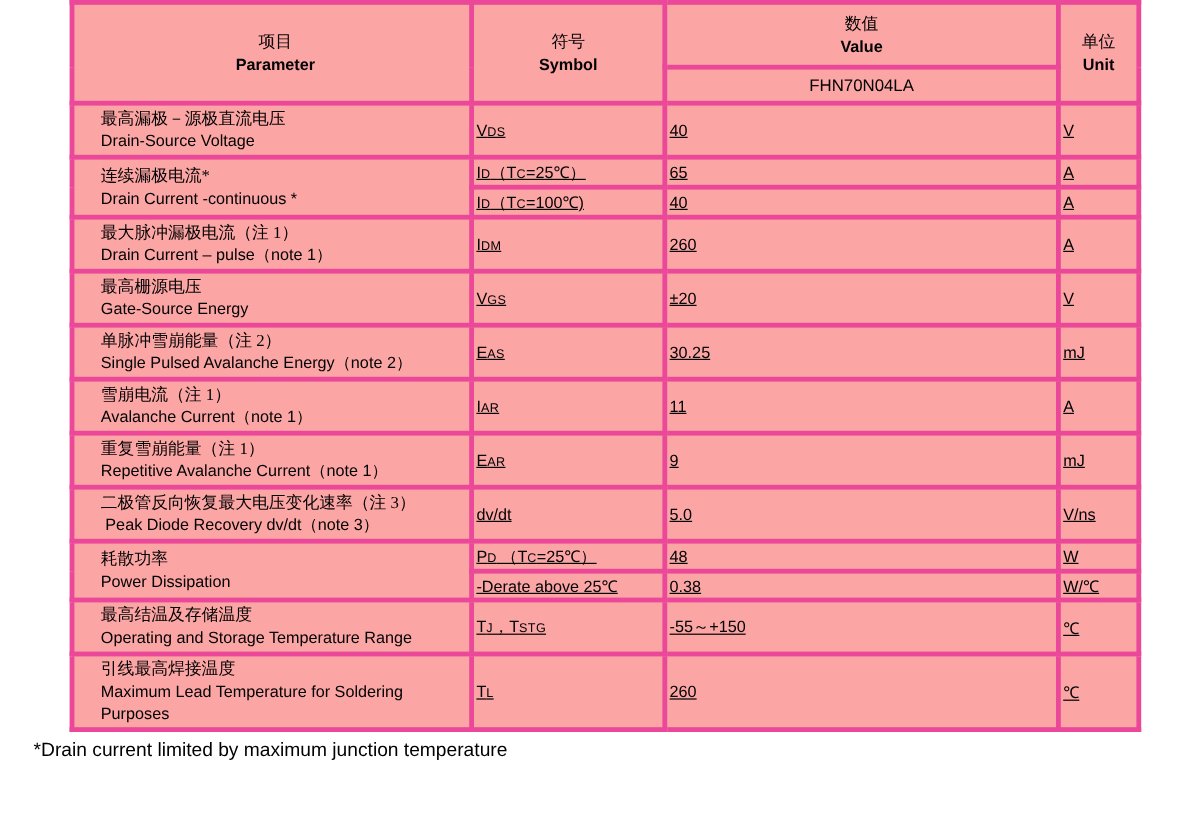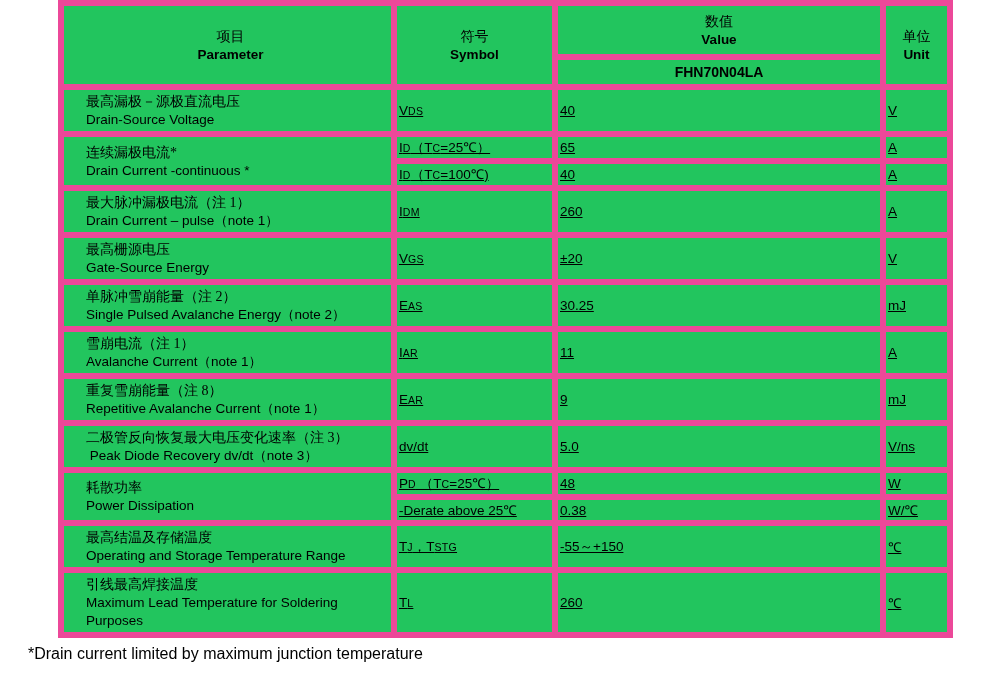--- a/index.html
+++ b/index.html
@@ -16,24 +16,24 @@
     letter-spacing: 0.5px;
     margin: 15px 0 13px 40px;
     font-family: "Liberation Sans", sans-serif;
   }
   table {
     border-collapse: collapse;
     table-layout: fixed;
     margin-left: 58px;
   }
   th, td {
-    border: 6px solid #ec4899;
+    border: 4px solid #ec4899;
     font-size: 13.5px;
     vertical-align: middle;
-    background: #22c55e;
+    background: #fca5a5;
   }
   th { font-weight: normal; }
   .c { text-align: center; }
   .bold { font-weight: bold; }
   .zh {
     font-size: 14px;
     font-family: "Liberation Serif", serif;
     line-height: 19px;
   }
   .en {
@@ -42,21 +42,21 @@
     white-space: pre-wrap;
   }
   th.hrow1 { height: 54px; }
   tr.hrow2 th { height: 30px; }
   td.param { text-align: left; padding: 2px 22px; }
   td.sym, td.val, td.unit { text-align: left; padding: 1px 2px; text-decoration: underline; }
   td.h43 { height: 43px; }
   td.h21 { height: 21px; }
   .smallcap { font-size: 10.5px; letter-spacing: 0.3px; }
   .param-h { padding-left: 6px; text-align: center; }
-  .part-h { font-weight: bold; font-size: 14px; margin-left: 41px; }
+  .part-h { font-weight: normal; font-size: 14px; margin-left: 41px; }
   .footnotes { margin-left: 28px; margin-top: 7px; }
   .fn-zh {
     font-size: 15px;
     font-family: "Liberation Serif", serif;
     margin-bottom: 9px;
   }
   .fn-en { font-size: 16px; }
 </style>
 </head>
 <body>
@@ -149,21 +149,21 @@
           <td class="param" rowspan="1">
             <div class="zh">雪崩电流（注 1）</div>
             <div class="en">Avalanche Current（note 1）</div>
           </td>
           <td class="sym h43"><span>I</span><span class="smallcap">AR</span></td>
           <td class="val h43">11</td>
           <td class="unit h43">A</td>
         </tr>
         <tr>
           <td class="param" rowspan="1">
-            <div class="zh">重复雪崩能量（注 8）</div>
+            <div class="zh">重复雪崩能量（注 1）</div>
             <div class="en">Repetitive Avalanche Current（note 1）</div>
           </td>
           <td class="sym h43"><span>E</span><span class="smallcap">AR</span></td>
           <td class="val h43">9</td>
           <td class="unit h43">mJ</td>
         </tr>
         <tr>
           <td class="param" rowspan="1">
             <div class="zh">二极管反向恢复最大电压变化速率（注 3）</div>
             <div class="en"> Peak Diode Recovery dv/dt（note 3）</div>

